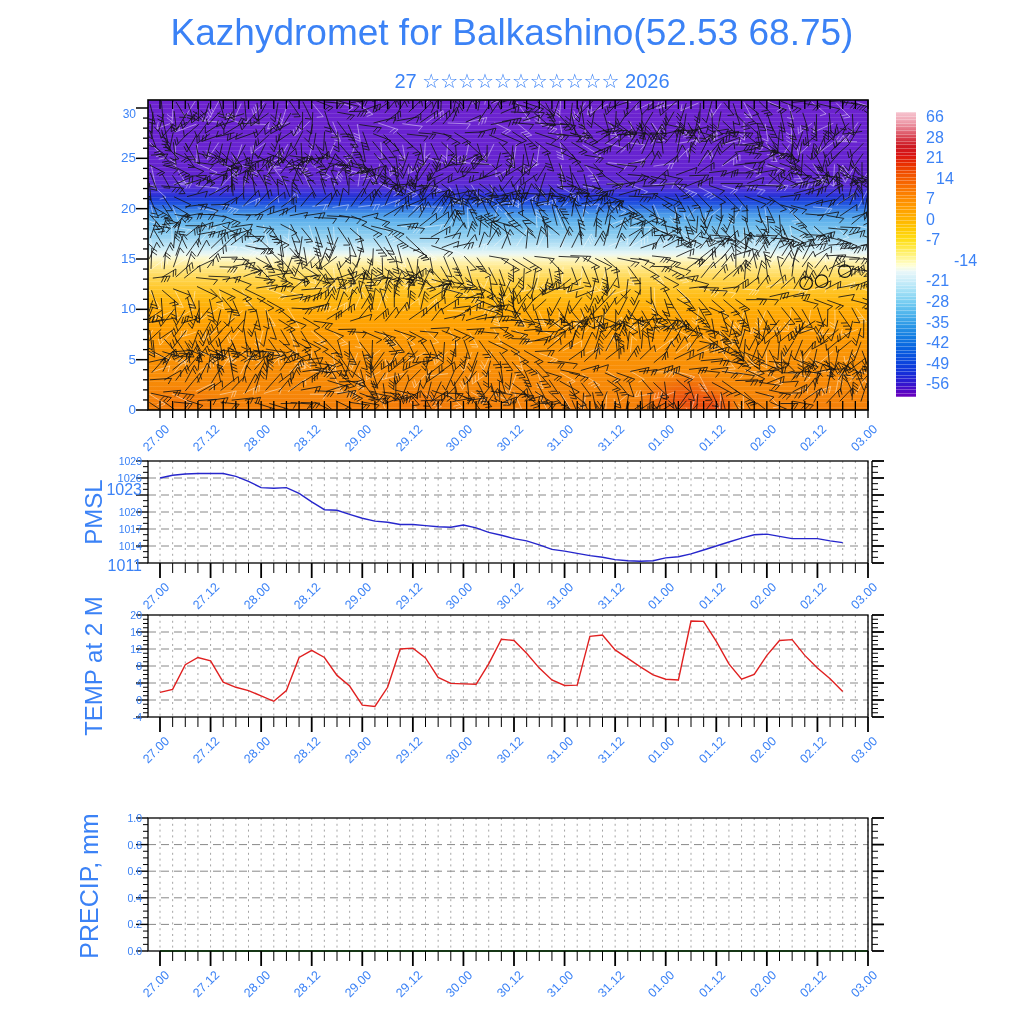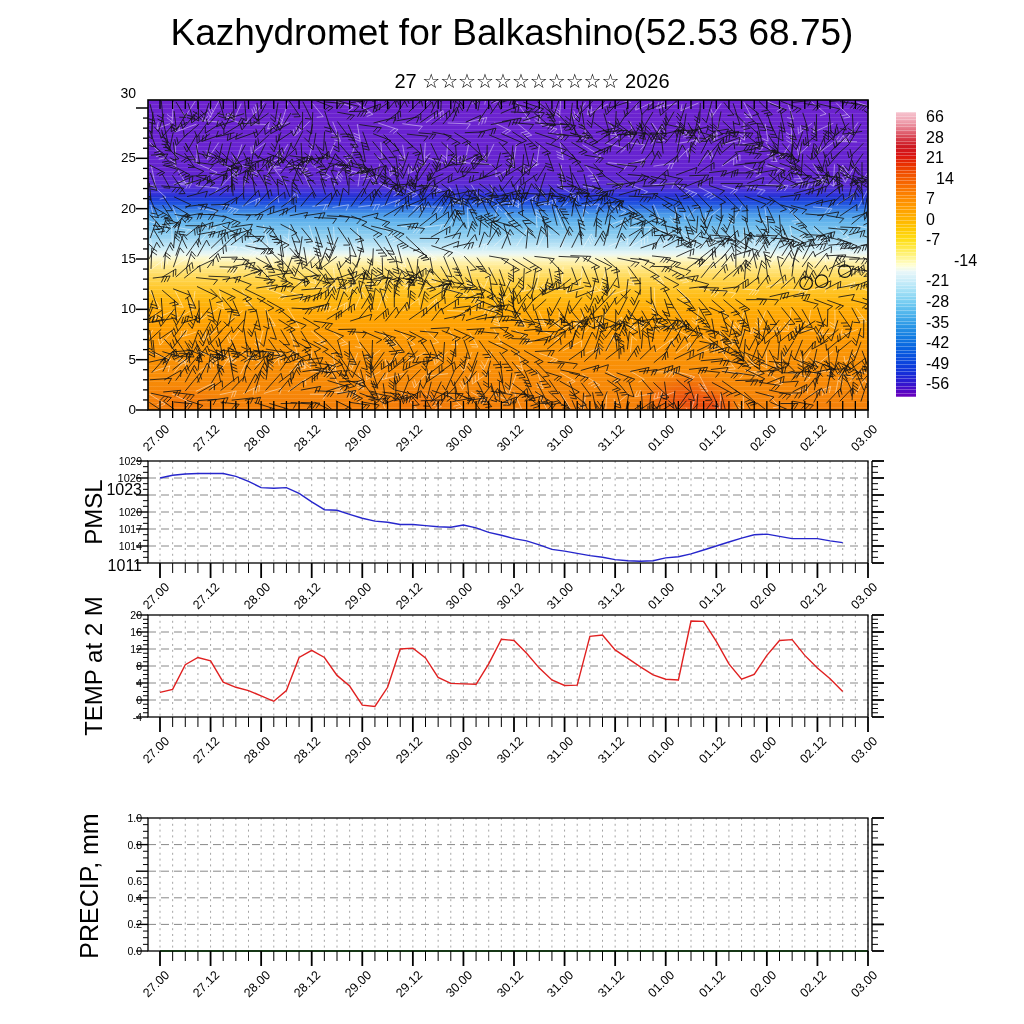--- a/index.html
+++ b/index.html
@@ -1,17 +1,17 @@
 <!DOCTYPE html>
 <html><head>
 <meta charset="utf-8">
 <style>
   html,body{margin:0;padding:0;background:#fff;}
   .page{position:relative;width:1024px;height:1024px;overflow:hidden;
-        font-family:"Liberation Sans","DejaVu Sans",sans-serif;color:#000000;}
+        font-family:"Liberation Sans","DejaVu Sans",sans-serif;color:#3b82f6;}
   .title{position:absolute;left:0;top:12px;width:1024px;text-align:center;
          font-size:37px;letter-spacing:0px;}
   .subtitle{position:absolute;left:20px;top:69px;width:1024px;text-align:center;font-size:20px;}
   .xsec{position:absolute;left:148px;top:100px;width:720px;height:310px;}
   .cbar{position:absolute;left:896px;top:112px;width:20px;height:285px;}
   .cblab{position:absolute;left:926px;width:50px;font-size:16px;text-align:left;}
   .ylab{position:absolute;text-align:right;}
   .vtitle{position:absolute;width:220px;height:30px;text-align:center;
           transform:rotate(-90deg);font-size:24px;white-space:nowrap;}
   .xl{position:absolute;width:0;height:0;}
@@ -773,21 +773,21 @@
         </g>
       </g>
     </svg>
   <div id="labels">
       <div class="ylab" style="position: absolute; left: 96px; width: 40px; top: 402px; font-size: 13.5px;">0</div>
       <div class="ylab" style="position: absolute; left: 96px; width: 40px; top: 351.666px; font-size: 13.5px;">5</div>
       <div class="ylab" style="position: absolute; left: 96px; width: 40px; top: 301.333px; font-size: 13.5px;">10</div>
       <div class="ylab" style="position: absolute; left: 96px; width: 40px; top: 251px; font-size: 13.5px;">15</div>
       <div class="ylab" style="position: absolute; left: 96px; width: 40px; top: 200.666px; font-size: 13.5px;">20</div>
       <div class="ylab" style="position: absolute; left: 96px; width: 40px; top: 150.332px; font-size: 13.5px;">25</div>
-      <div class="ylab" style="position: absolute; left: 96px; width: 40px; top: 85px; font-size: 14px;">30</div>
+      <div class="ylab" style="position: absolute; left: 96px; width: 40px; top: 107px; font-size: 12px;">30</div>
       <div class="xl" style="position: absolute; left: 162px; top: 422px;">
         <span>27.00</span>
       </div>
       <div class="xl" style="position: absolute; left: 212.571px; top: 422px;">
         <span>27.12</span>
       </div>
       <div class="xl" style="position: absolute; left: 263.143px; top: 422px;">
         <span>28.00</span>
       </div>
       <div class="xl" style="position: absolute; left: 313.714px; top: 422px;">
@@ -939,21 +939,21 @@
         <span>02.00</span>
       </div>
       <div class="xl" style="position: absolute; left: 819.429px; top: 734px;">
         <span>02.12</span>
       </div>
       <div class="xl" style="position: absolute; left: 870px; top: 734px;">
         <span>03.00</span>
       </div>
       <div class="ylab" style="position: absolute; left: 100px; width: 42px; top: 812px; font-size: 10.5px;">1.0</div>
       <div class="ylab" style="position: absolute; left: 100px; width: 42px; top: 838.6px; font-size: 10.5px;">0.8</div>
-      <div class="ylab" style="position: absolute; left: 100px; width: 42px; top: 865.2px; font-size: 10.5px; margin-top: 10px;">0.6</div>
+      <div class="ylab" style="position: absolute; left: 100px; width: 42px; top: 865.2px; font-size: 10.5px;">0.6</div>
       <div class="ylab" style="position: absolute; left: 100px; width: 42px; top: 891.8px; font-size: 10.5px;">0.4</div>
       <div class="ylab" style="position: absolute; left: 100px; width: 42px; top: 918.4px; font-size: 10.5px;">0.2</div>
       <div class="ylab" style="position: absolute; left: 100px; width: 42px; top: 945px; font-size: 10.5px;">0.0</div>
       <div class="xl" style="position: absolute; left: 162px; top: 968px;">
         <span>27.00</span>
       </div>
       <div class="xl" style="position: absolute; left: 212.571px; top: 968px;">
         <span>27.12</span>
       </div>
       <div class="xl" style="position: absolute; left: 263.143px; top: 968px;">

